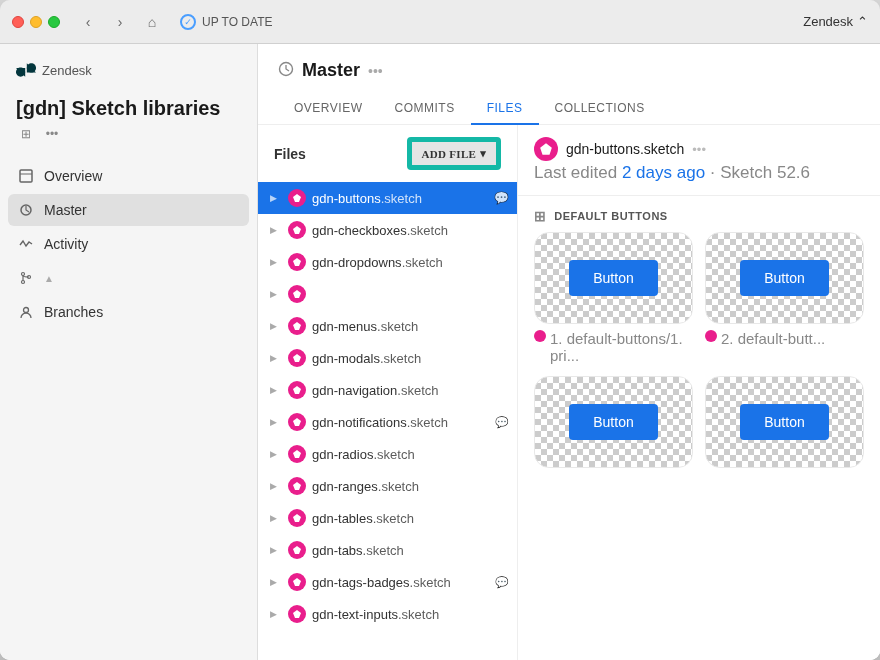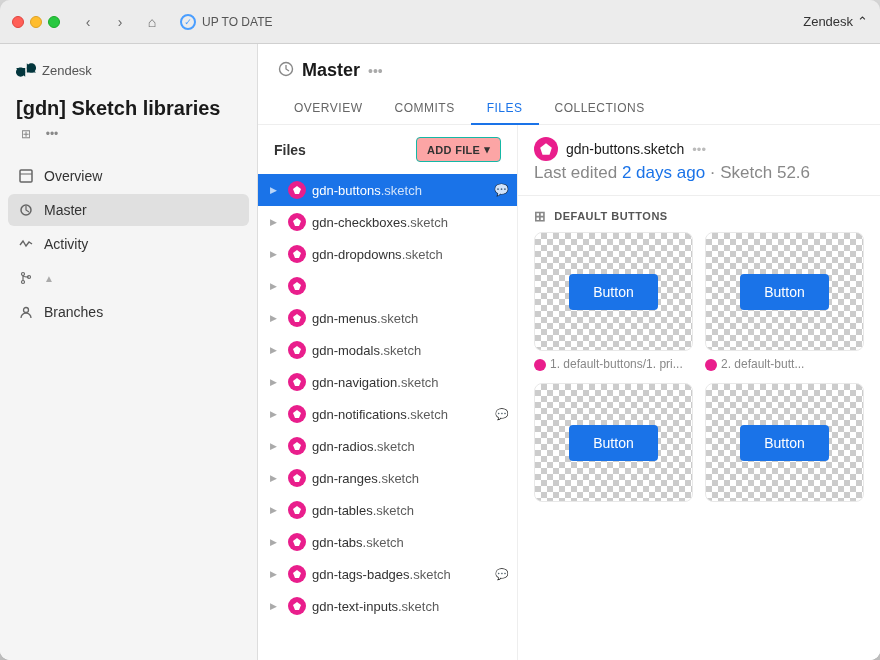--- a/index.html
+++ b/index.html
@@ -294,28 +294,29 @@
       font-size: 14px;
       font-weight: 600;
       color: #333;
     }
 
     .add-file-btn {
       display: flex;
       align-items: center;
       gap: 4px;
       padding: 5px 10px;
-      border: 1px solid #14b8a6;
+      border: 5px solid #14b8a6;
       border-radius: 4px;
       font-size: 11px;
       font-weight: 600;
       color: #333;
       cursor: pointer;
-      background: #fca5a5;
+      background: #e5e5e5;
       letter-spacing: 0.3px;
+      font-family: Liberation Serif, serif;
     }
 
     .file-list {
       flex: 1;
       overflow-y: auto;
     }
 
     .file-item {
       display: flex;
       align-items: center;
@@ -448,45 +449,45 @@
       overflow-y: auto;
     }
 
     .preview-card {
       border-radius: 4px;
       overflow: hidden;
     }
 
     .preview-card-img {
       width: 100%;
-      height: 119px;
+      height: 92px;
       background: repeating-conic-gradient(#ccc 0% 25%, #fff 0% 50%) 0 0 / 12px 12px;
       display: flex;
       align-items: center;
       justify-content: center;
       border: 1px solid #e8e8e8;
-      border-radius: 8px;
+      border-radius: 15px;
       overflow: hidden;
     }
 
     .button-preview {
       background: #1a73e8;
       color: #fff;
       padding: 10px 24px;
       border-radius: 4px;
       font-size: 14px;
       font-weight: 500;
     }
 
     .preview-card-label {
-      font-size: 12px;
+      font-size: 15px;
       color: #888;
       margin-top: 6px;
       display: flex;
-      align-items: flex-end;
+      align-items: flex-start;
       gap: 4px;
     }
 
     .preview-card-label-icon {
       width: 12px;
       height: 12px;
       border-radius: 50%;
       background: #e91e8c;
       flex-shrink: 0;
     }

